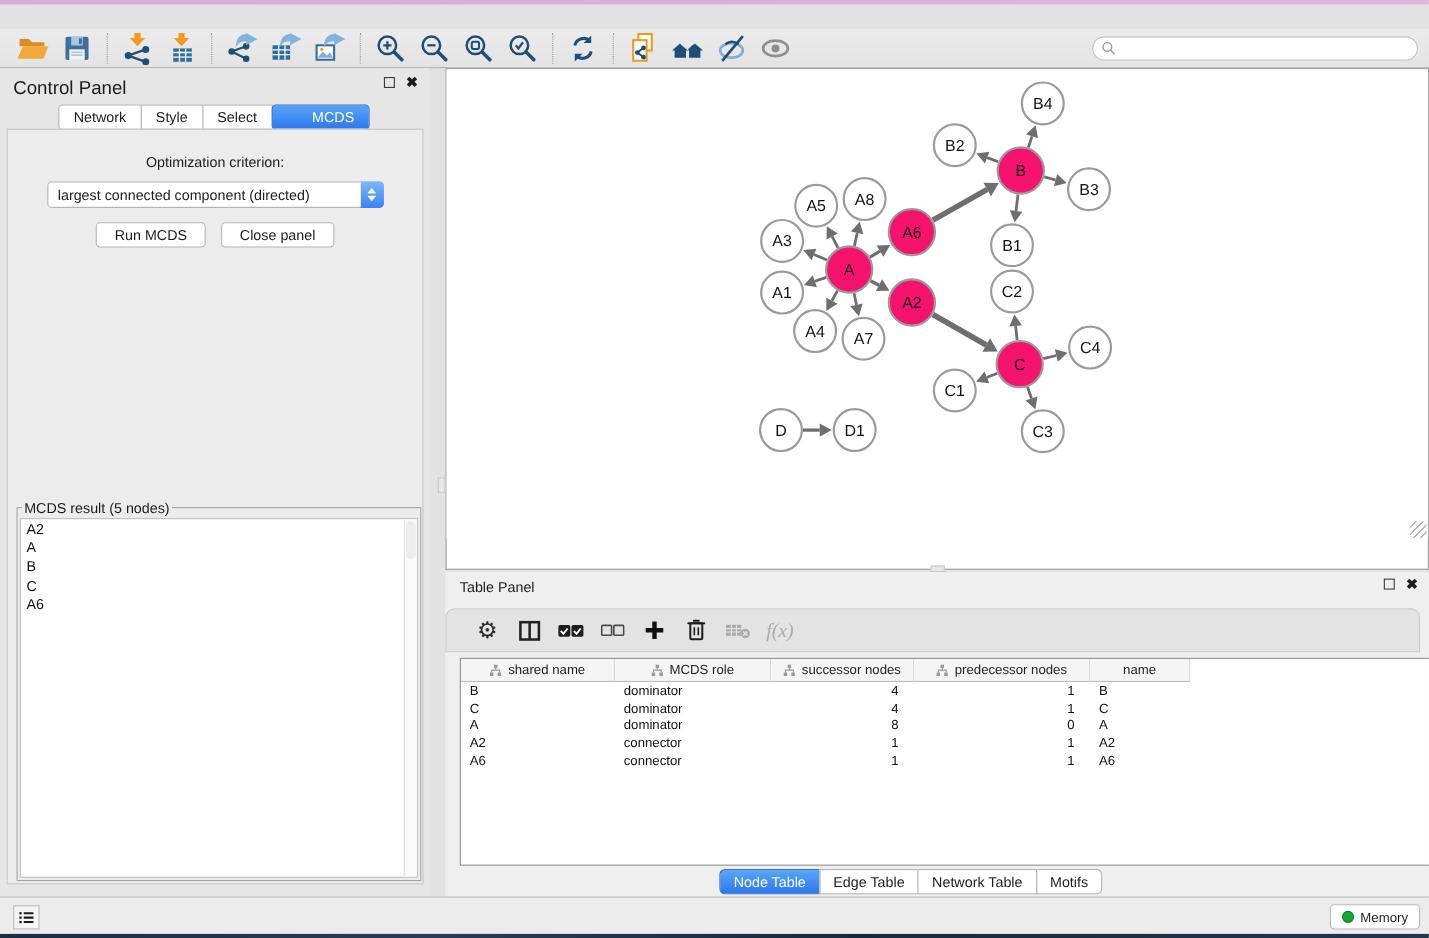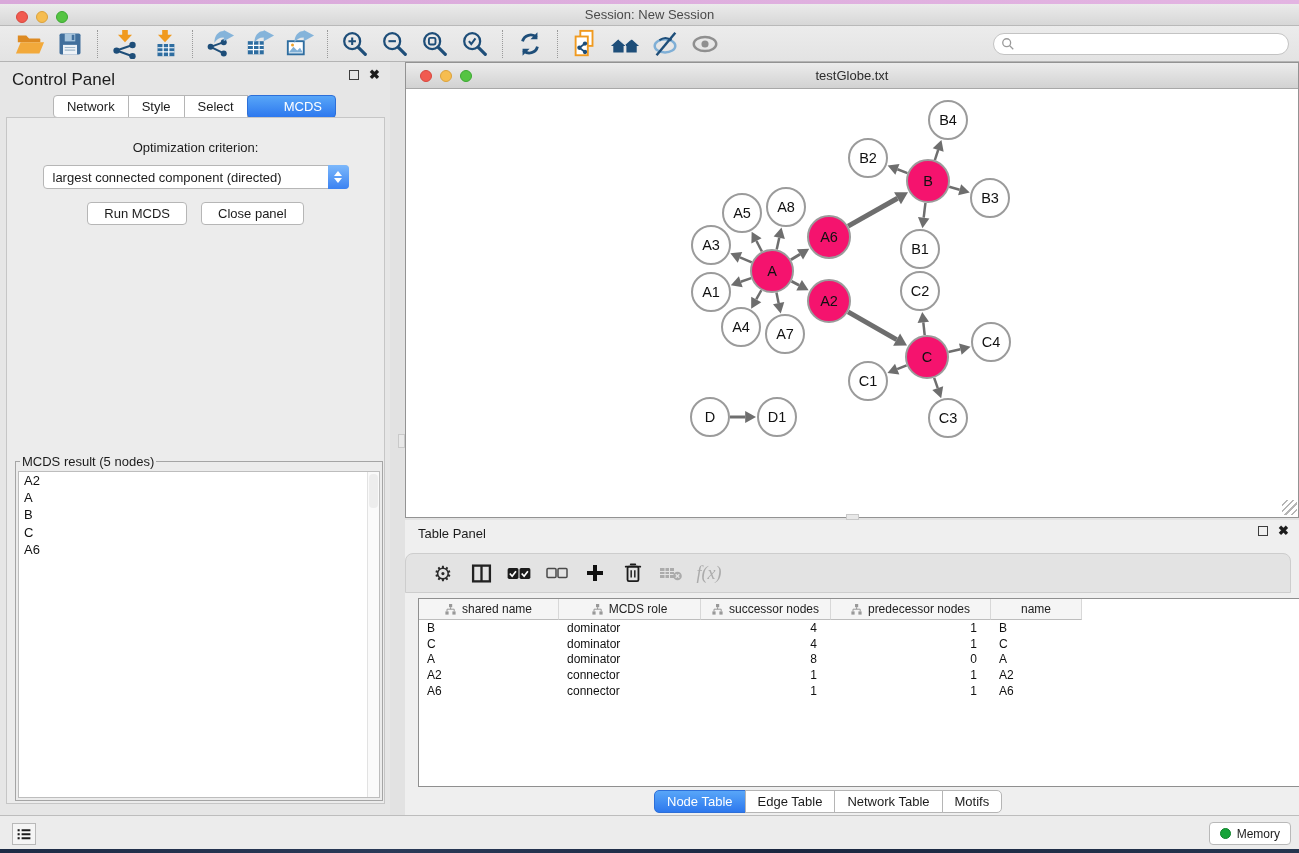--- a/index.html
+++ b/index.html
@@ -100,28 +100,20 @@
   .bottom-strip { position:absolute; left:0; top:849px; width:1299px; height:4px;
     background:linear-gradient(90deg,#1d2b45,#2a3a58 30%,#1a2740 60%,#25354f); }
 </style>
 </head>
 <body>
 
 <div id="app">
 
   <div class="top-strip"></div>
 
-  <div class="titlebar">
-    <div class="lights">
-      <div class="light red"></div>
-      <div class="light yellow"></div>
-      <div class="light green"></div>
-    </div>
-    <div class="title">Session: New Session</div>
-  </div>
 
   <div class="toolbar">
     <div class="tool-btn">
       <svg viewBox="0 0 32 32" width="30" height="30">
           <path d="M3 7h9l3 3h11a1 1 0 0 1 1 1v3H3z" fill="#DD8A22"></path>
           <path d="M1 26l5-12h25l-5 12z" fill="#F2A93B"></path>
         </svg>
     </div>
     <div class="tool-btn">
       <svg viewBox="0 0 32 32" width="28" height="28">
@@ -291,28 +283,20 @@
             </div>
           <div class="result-scroll">
               <div class="result-thumb"></div>
             </div>
         </div>
       </fieldset>
     </div>
   </div>
 
   <div class="network-window">
-    <div class="nw-titlebar">
-      <div class="lights">
-        <div class="light red"></div>
-        <div class="light yellow"></div>
-        <div class="light green"></div>
-      </div>
-      <div class="nw-title">testGlobe.txt</div>
-    </div>
     <div class="nw-canvas">
       <svg id="graph-svg" width="892" height="427" viewBox="0 0 892 427">
           <line x1="355.8926957847771" y1="162.45921185056912" x2="350.47182194452364" y2="151.97885575941237" stroke="#6E6E6E" stroke-width="2.5"></line>
           <polygon points="345.6478812963491,142.6525705062749 355.57907339267035,149.33717397588822 345.3645704963769,154.62053754293652" fill="#6E6E6E"></polygon>
           <line x1="370.7013313337195" y1="160.50819961728223" x2="373.26854831762887" y2="148.77235054798226" stroke="#6E6E6E" stroke-width="2.5"></line>
           <polygon points="375.5123655450859,138.5149003653215 378.8857234176574,150.0011076011135 367.65137321760034,147.54359349485102" fill="#6E6E6E"></polygon>
           <line x1="345.7616881779079" y1="173.3738343053378" x2="333.9775828361773" y2="168.3511008809936" stroke="#6E6E6E" stroke-width="2.5"></line>
           <polygon points="324.31838855745156,164.23406725399573 336.2321488700095,163.06154210931044 331.7230168023451,173.6406596526768" fill="#6E6E6E"></polygon>
           <line x1="345.1981731109464" y1="189.16128466672336" x2="334.78443395478126" y2="192.7463424090097" stroke="#6E6E6E" stroke-width="2.5"></line>
           <polygon points="324.8562893031875,196.16422827267314 332.9127345532513,187.3095012902798 336.6561333563112,198.18318352773963" fill="#6E6E6E"></polygon>

